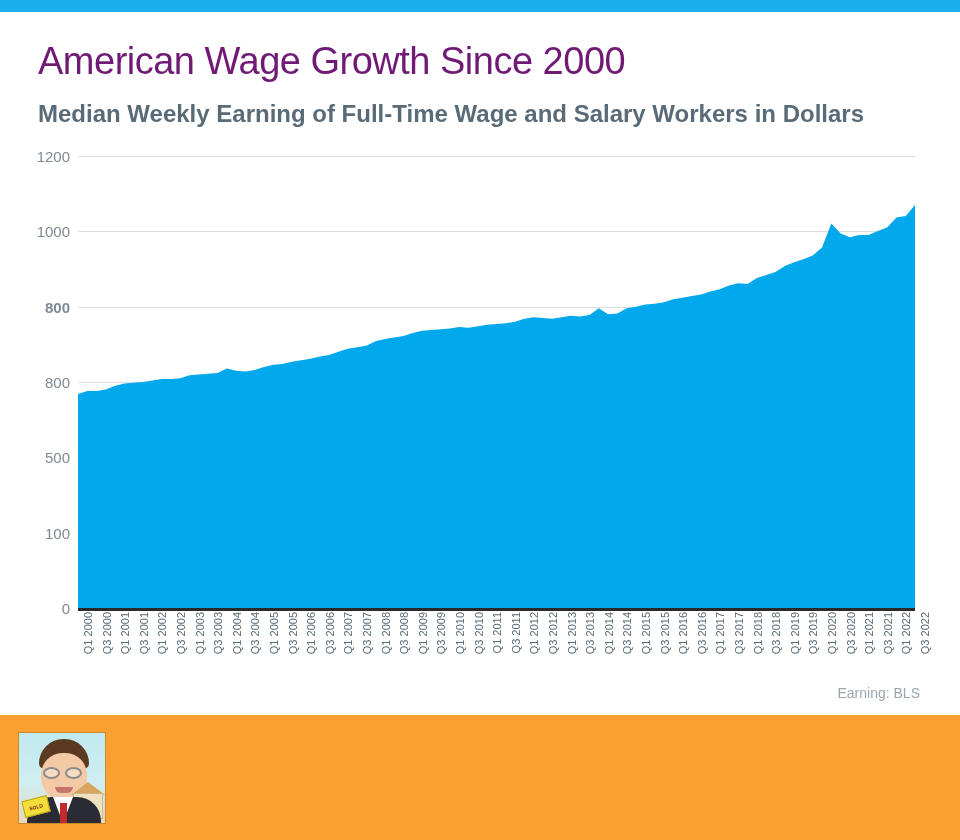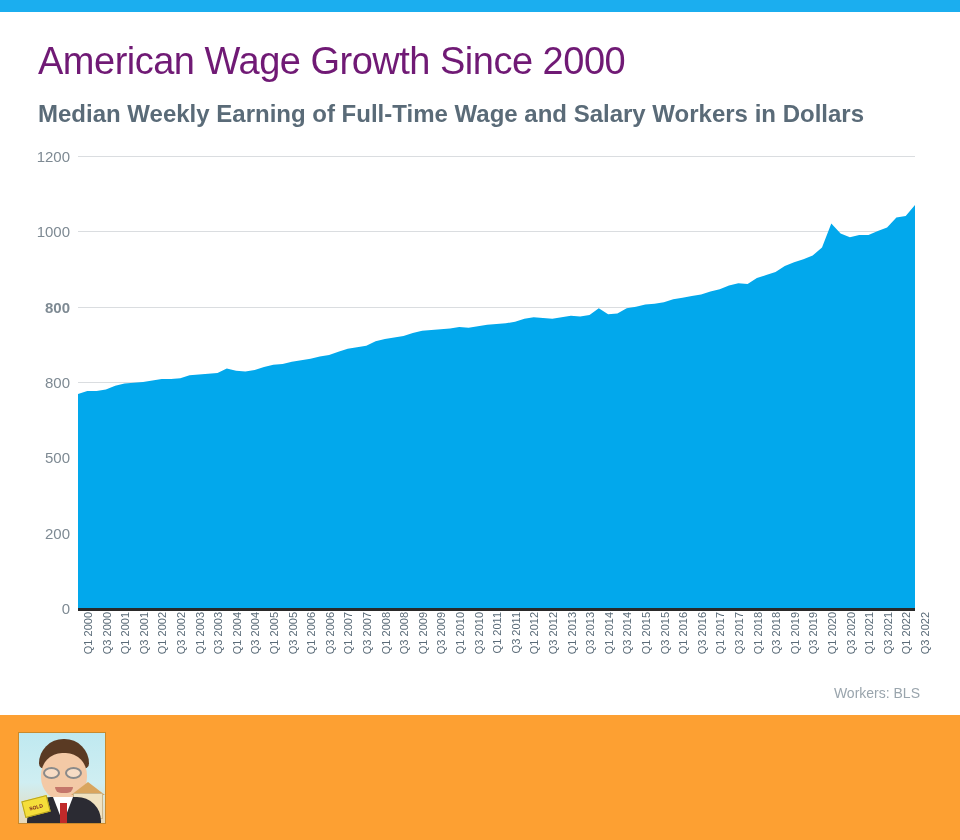--- a/index.html
+++ b/index.html
@@ -105,21 +105,21 @@
         <div class="gridline" style="top: 226px;"></div>
         <div class="gridline" style="top: 150.667px;"></div>
         <div class="gridline" style="top: 75.3333px;"></div>
         <div class="gridline" style="top: 0px;"></div>
       </div>
     <svg id="area-svg" viewBox="0 0 837 452" preserveAspectRatio="none">
       <path id="area-path" fill="#02A8EC" d="M 0 452.00 L 0.00 238.05 L 9.30 235.04 L 18.60 235.04 L 27.90 233.53 L 37.20 229.77 L 46.50 227.51 L 55.80 226.75 L 65.10 226.00 L 74.40 224.49 L 83.70 222.99 L 93.00 222.99 L 102.30 222.23 L 111.60 219.22 L 120.90 218.47 L 130.20 217.71 L 139.50 216.96 L 148.80 212.44 L 158.10 214.70 L 167.40 215.45 L 176.70 213.95 L 186.00 210.93 L 195.30 208.67 L 204.60 207.92 L 213.90 205.66 L 223.20 204.15 L 232.50 202.65 L 241.80 200.39 L 251.10 198.88 L 260.40 195.87 L 269.70 192.85 L 279.00 191.35 L 288.30 189.84 L 297.60 185.32 L 306.90 183.06 L 316.20 181.55 L 325.50 180.05 L 334.80 177.03 L 344.10 174.77 L 353.40 174.02 L 362.70 173.27 L 372.00 172.51 L 381.30 171.01 L 390.60 171.76 L 399.90 170.25 L 409.20 168.75 L 418.50 167.99 L 427.80 167.24 L 437.10 165.73 L 446.40 162.72 L 455.70 161.21 L 465.00 161.97 L 474.30 162.72 L 483.60 161.21 L 492.90 159.71 L 502.20 160.46 L 511.50 158.95 L 520.80 152.17 L 530.10 158.20 L 539.40 157.45 L 548.70 152.17 L 558.00 150.67 L 567.30 148.41 L 576.60 147.65 L 585.90 146.15 L 595.20 143.13 L 604.50 141.63 L 613.80 140.12 L 623.10 138.61 L 632.40 135.60 L 641.70 133.34 L 651.00 129.57 L 660.30 127.31 L 669.60 128.07 L 678.90 122.04 L 688.20 119.03 L 697.50 116.01 L 706.80 109.99 L 716.10 106.22 L 725.40 103.21 L 734.70 99.44 L 744.00 91.53 L 753.30 67.42 L 762.60 77.59 L 771.90 81.36 L 781.20 79.10 L 790.50 79.10 L 799.80 74.96 L 809.10 71.57 L 818.40 61.40 L 827.70 59.89 L 837.00 48.97 L 837.00 452.00 Z"></path>
     </svg>
     <div id="ytick-layer">
         <div class="ytick" style="top: 452px;">0</div>
-        <div class="ytick" style="top: 376.667px;">200</div>
+        <div class="ytick" style="top: 376.667px;">100</div>
         <div class="ytick" style="top: 301.333px;">500</div>
         <div class="ytick" style="top: 226px;">800</div>
         <div class="ytick" style="top: 150.667px; font-weight: bold;">800</div>
         <div class="ytick" style="top: 75.3333px;">1000</div>
         <div class="ytick" style="top: 0px;">1200</div>
       </div>
   </div>
   <div id="baseline"></div>
   <div id="xlabels">
       <div class="xtick" style="left: 4px;">Q1 2000</div>
@@ -162,21 +162,21 @@
       <div class="xtick" style="left: 692.2px;">Q3 2018</div>
       <div class="xtick" style="left: 710.8px;">Q1 2019</div>
       <div class="xtick" style="left: 729.4px;">Q3 2019</div>
       <div class="xtick" style="left: 748px;">Q1 2020</div>
       <div class="xtick" style="left: 766.6px;">Q3 2020</div>
       <div class="xtick" style="left: 785.2px;">Q1 2021</div>
       <div class="xtick" style="left: 803.8px;">Q3 2021</div>
       <div class="xtick" style="left: 822.4px;">Q1 2022</div>
       <div class="xtick" style="left: 841px;">Q3 2022</div>
     </div>
-  <div id="source">Workers: BLS</div>
+  <div id="source">Earning: BLS</div>
 </div>
 
 <div id="footer">
   <div id="avatar">
     <div class="av-hair"></div>
     <div class="av-face"></div>
     <div class="av-glass l"></div>
     <div class="av-glass r"></div>
     <div class="av-mouth"></div>
     <div class="av-roof"></div>

